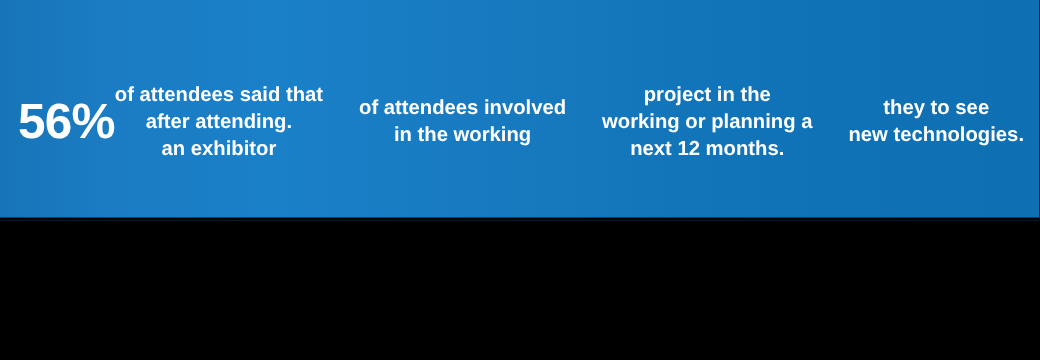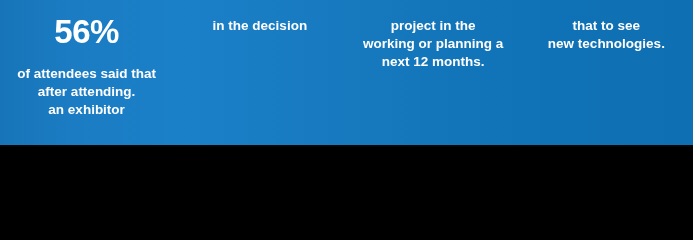--- a/index.html
+++ b/index.html
@@ -32,21 +32,21 @@
     height: 145px;
     display: flex;
     flex-direction: row;
     align-items: flex-start;
     justify-content: space-between;
   }
   .stat-cell {
     flex: 1 1 0;
     height: 100%;
     display: flex;
-    flex-direction: column;
+    flex-direction: row;
     align-items: center;
     box-sizing: border-box;
     padding: 0 12px;
   }
   .stat-value {
     color: #ffffff;
     font-size: 33px;
     font-weight: bold;
     line-height: 1;
     letter-spacing: -0.5px;
@@ -88,35 +88,36 @@
       <div class="stat-value">56%</div>
       <div class="stat-caption">
         <span class="ln">of attendees said that</span>
         <span class="ln">after attending.</span>
         <span class="ln">an exhibitor</span>
       </div>
     </div>
 
     <div class="stat-cell">
       <div class="stat-caption">
-        <span class="ln">in the decision</span>
+        <span class="ln">of attendees involved</span>
+        <span class="ln">in the working</span>
       </div>
     </div>
 
     <div class="stat-cell">
       <div class="stat-caption">
         <span class="ln">project in the</span>
         <span class="ln">working or planning a</span>
         <span class="ln">next 12 months.</span>
       </div>
     </div>
 
     <div class="stat-cell">
       <div class="stat-caption">
-        <span class="ln">that to see</span>
+        <span class="ln">they to see</span>
         <span class="ln">new technologies.</span>
       </div>
     </div>
 
   </div>
 
   <div id="bottom-rule"></div>
 
 </div>
 

